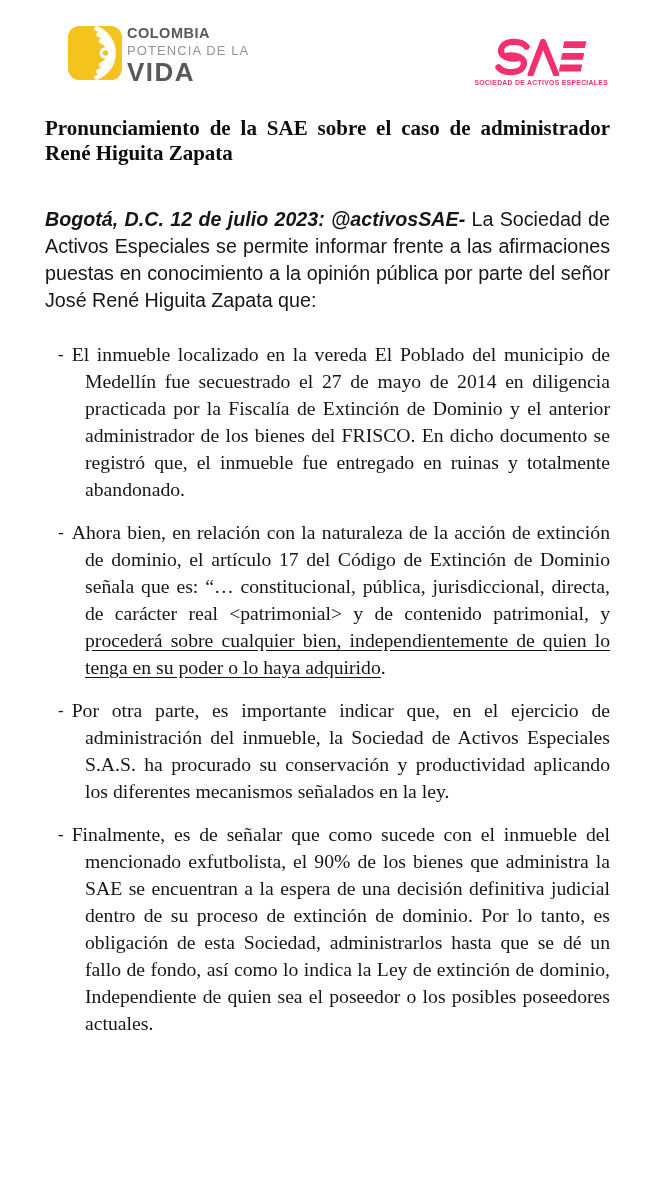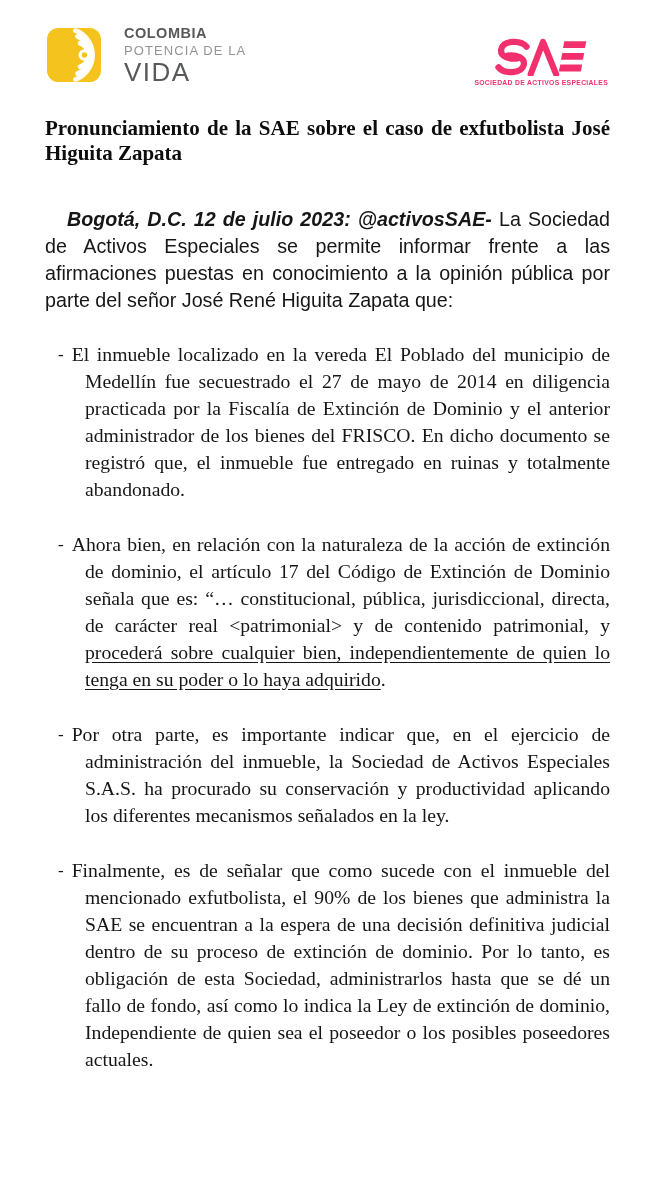--- a/index.html
+++ b/index.html
@@ -8,52 +8,52 @@
     width: 650px; height: 1184px;
     box-sizing: border-box;
     padding: 26px 40px 0 45px;
     background: #ffffff;
     font-family: "Liberation Sans", sans-serif;
     color: #161616;
     overflow: hidden;
   }
   
   .header { display: flex; justify-content: space-between; align-items: flex-start; height: 76px; }
-  .gov-logo { display: flex; align-items: center; gap: 23px; margin-left: 2px; }
+  .gov-logo { display: flex; align-items: flex-start; gap: 5px; margin-left: 23px; }
   .gov-text { display: flex; flex-direction: column; justify-content: center; line-height: 1; }
   .gov-line1 { font-size: 14.5px; font-weight: bold; letter-spacing: .5px; color: #58595b; }
   .gov-line2 { font-size: 13px; letter-spacing: 1.1px; color: #929497; margin-top: 3px; }
-  .gov-line3 { font-size: 26px; font-weight: normal; letter-spacing: 1.5px; color: #58595b; margin-top: 2px; }
+  .gov-line3 { font-size: 26px; font-weight: bold; letter-spacing: 1.5px; color: #58595b; margin-top: 2px; }
   .sae-logo { margin-top: 12px; margin-right: 2px; display: flex; flex-direction: column; align-items: center; }
   .sae-caption { font-size: 6.8px; font-weight: bold; letter-spacing: .32px; white-space: nowrap; margin-top: 3px; }
   
   h1.title {
     margin: 14px 0 0 0;
     font-family: "Liberation Serif", serif;
     font-weight: bold;
     font-size: 21px; line-height: 25px;
     text-align: justify;
     color: #0d0d0d;
   }
   
   p.intro {
     margin: 40px 0 0 0;
     font-size: 19.7px; line-height: 27px;
     text-align: justify;
   }
-  .lead { font-weight: bold; font-style: italic; margin-left: 22px; }
+  .lead { font-weight: bold; font-style: italic; }
   .bullets { margin-top: 27px; font-family: Liberation Serif, serif; }
   .bullet p {
     margin: 0;
     padding-left: 40px;
     text-indent: -27px;
     font-size: 19.7px; line-height: 27px;
     text-align: justify;
   }
-  .bullet + .bullet { margin-top: 28px; }
+  .bullet + .bullet { margin-top: 16px; }
   .dash { display: inline-block; margin-right: 8px; text-indent: 0; font-size: 17px; vertical-align: 1px; }
   .u { text-decoration: underline; text-underline-offset: 3px; }
 </style>
 </head>
 <body>
 
 <div class="page">
 
   <header class="header">
 
@@ -80,21 +80,21 @@
         <path d="M52 52 L70 5 L89 52" fill="none" stroke="#F1306D" stroke-width="9" stroke-linejoin="round" stroke-linecap="round"></path>
         <path d="M101 4 L133 4 L131 14 L99 14 Z" fill="#F1306D"></path>
         <path d="M98 21 L130 21 L128 31 L96 31 Z" fill="#F1306D"></path>
         <path d="M95 38 L127 38 L125 48 L93 48 Z" fill="#F1306D"></path>
       </svg>
       <div class="sae-caption" style="color:#F1306D">SOCIEDAD DE ACTIVOS ESPECIALES</div>
     </div>
 
   </header>
 
-  <h1 class="title">Pronunciamiento de la SAE sobre el caso de exfutbolista José Higuita Zapata</h1>
+  <h1 class="title">Pronunciamiento de la SAE sobre el caso de administrador René Higuita Zapata</h1>
 
   <p class="intro"><span class="lead">Bogotá, D.C. 12 de julio 2023: @activosSAE-</span><span> La Sociedad de Activos Especiales se permite informar frente a las afirmaciones puestas en conocimiento a la opinión pública por parte del señor José René Higuita Zapata que:</span></p>
 
   <div class="bullets">
 
     <div class="bullet">
       <p><span class="dash">-</span><span>El inmueble localizado en la vereda El Poblado del municipio de Medellín fue secuestrado el 27 de mayo de 2014 en diligencia practicada por la Fiscalía de Extinción de Dominio y el anterior administrador de los bienes del FRISCO. En dicho documento se registró que, el inmueble fue entregado en ruinas y totalmente abandonado.</span></p>
     </div>
 
     <div class="bullet">

